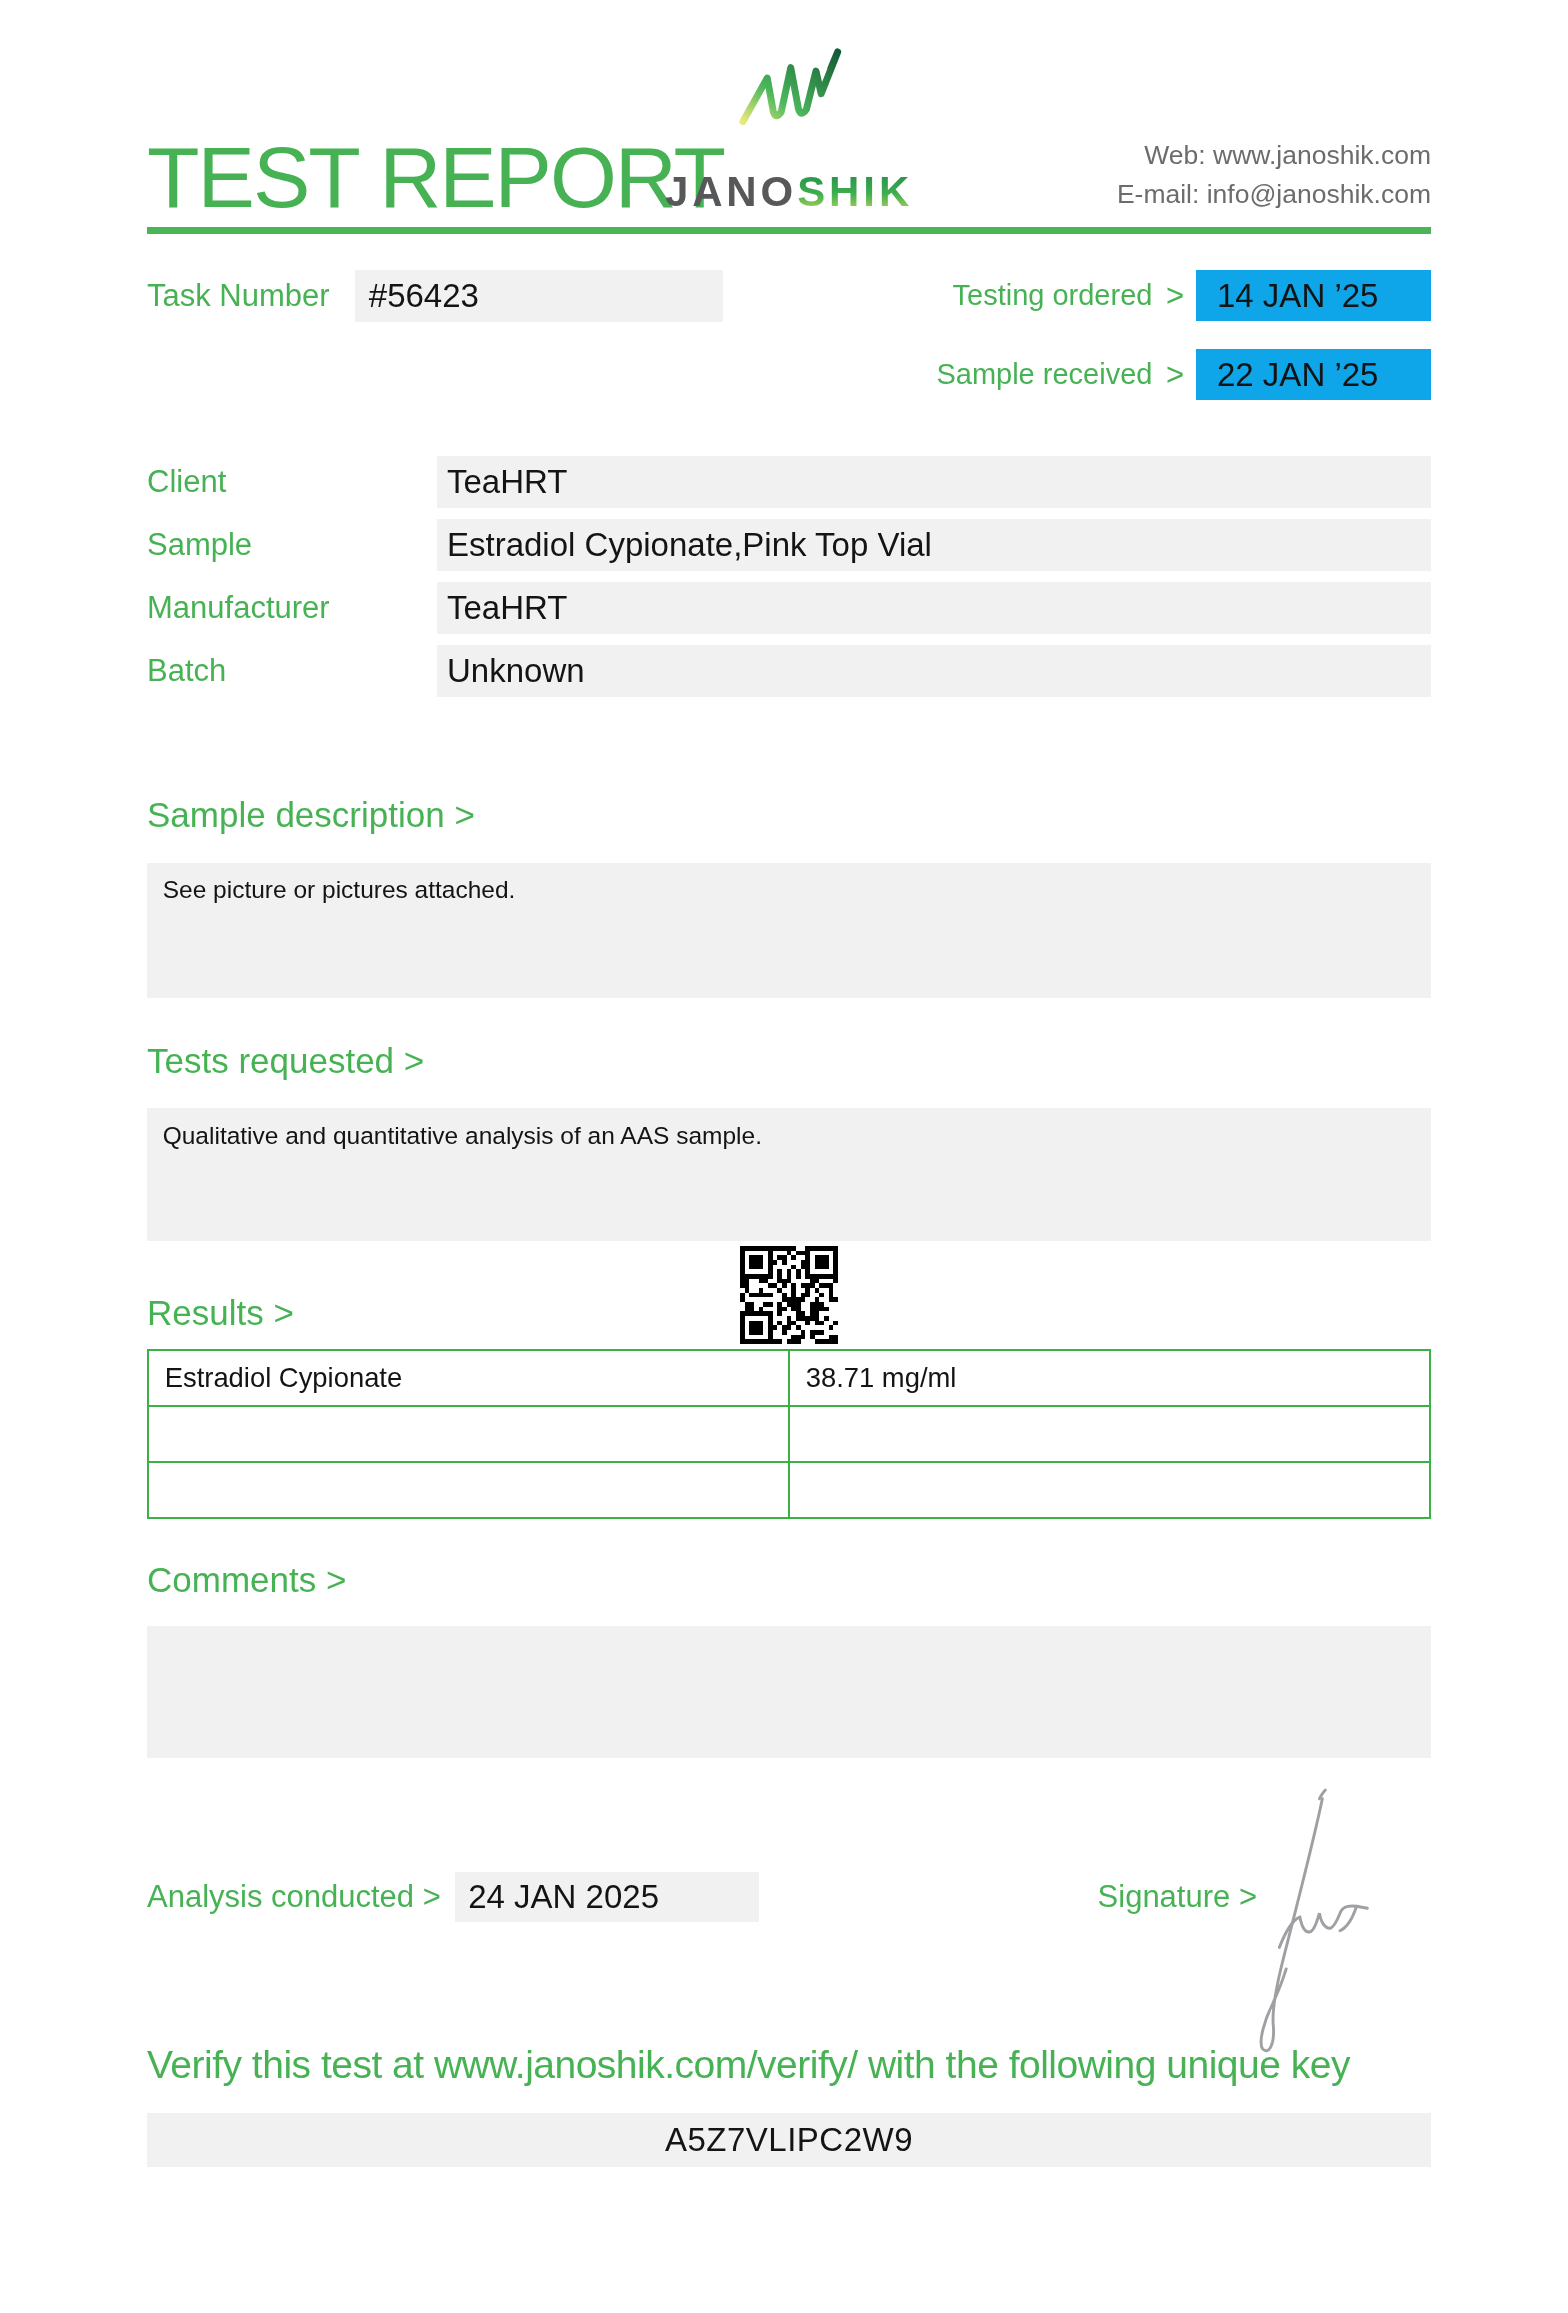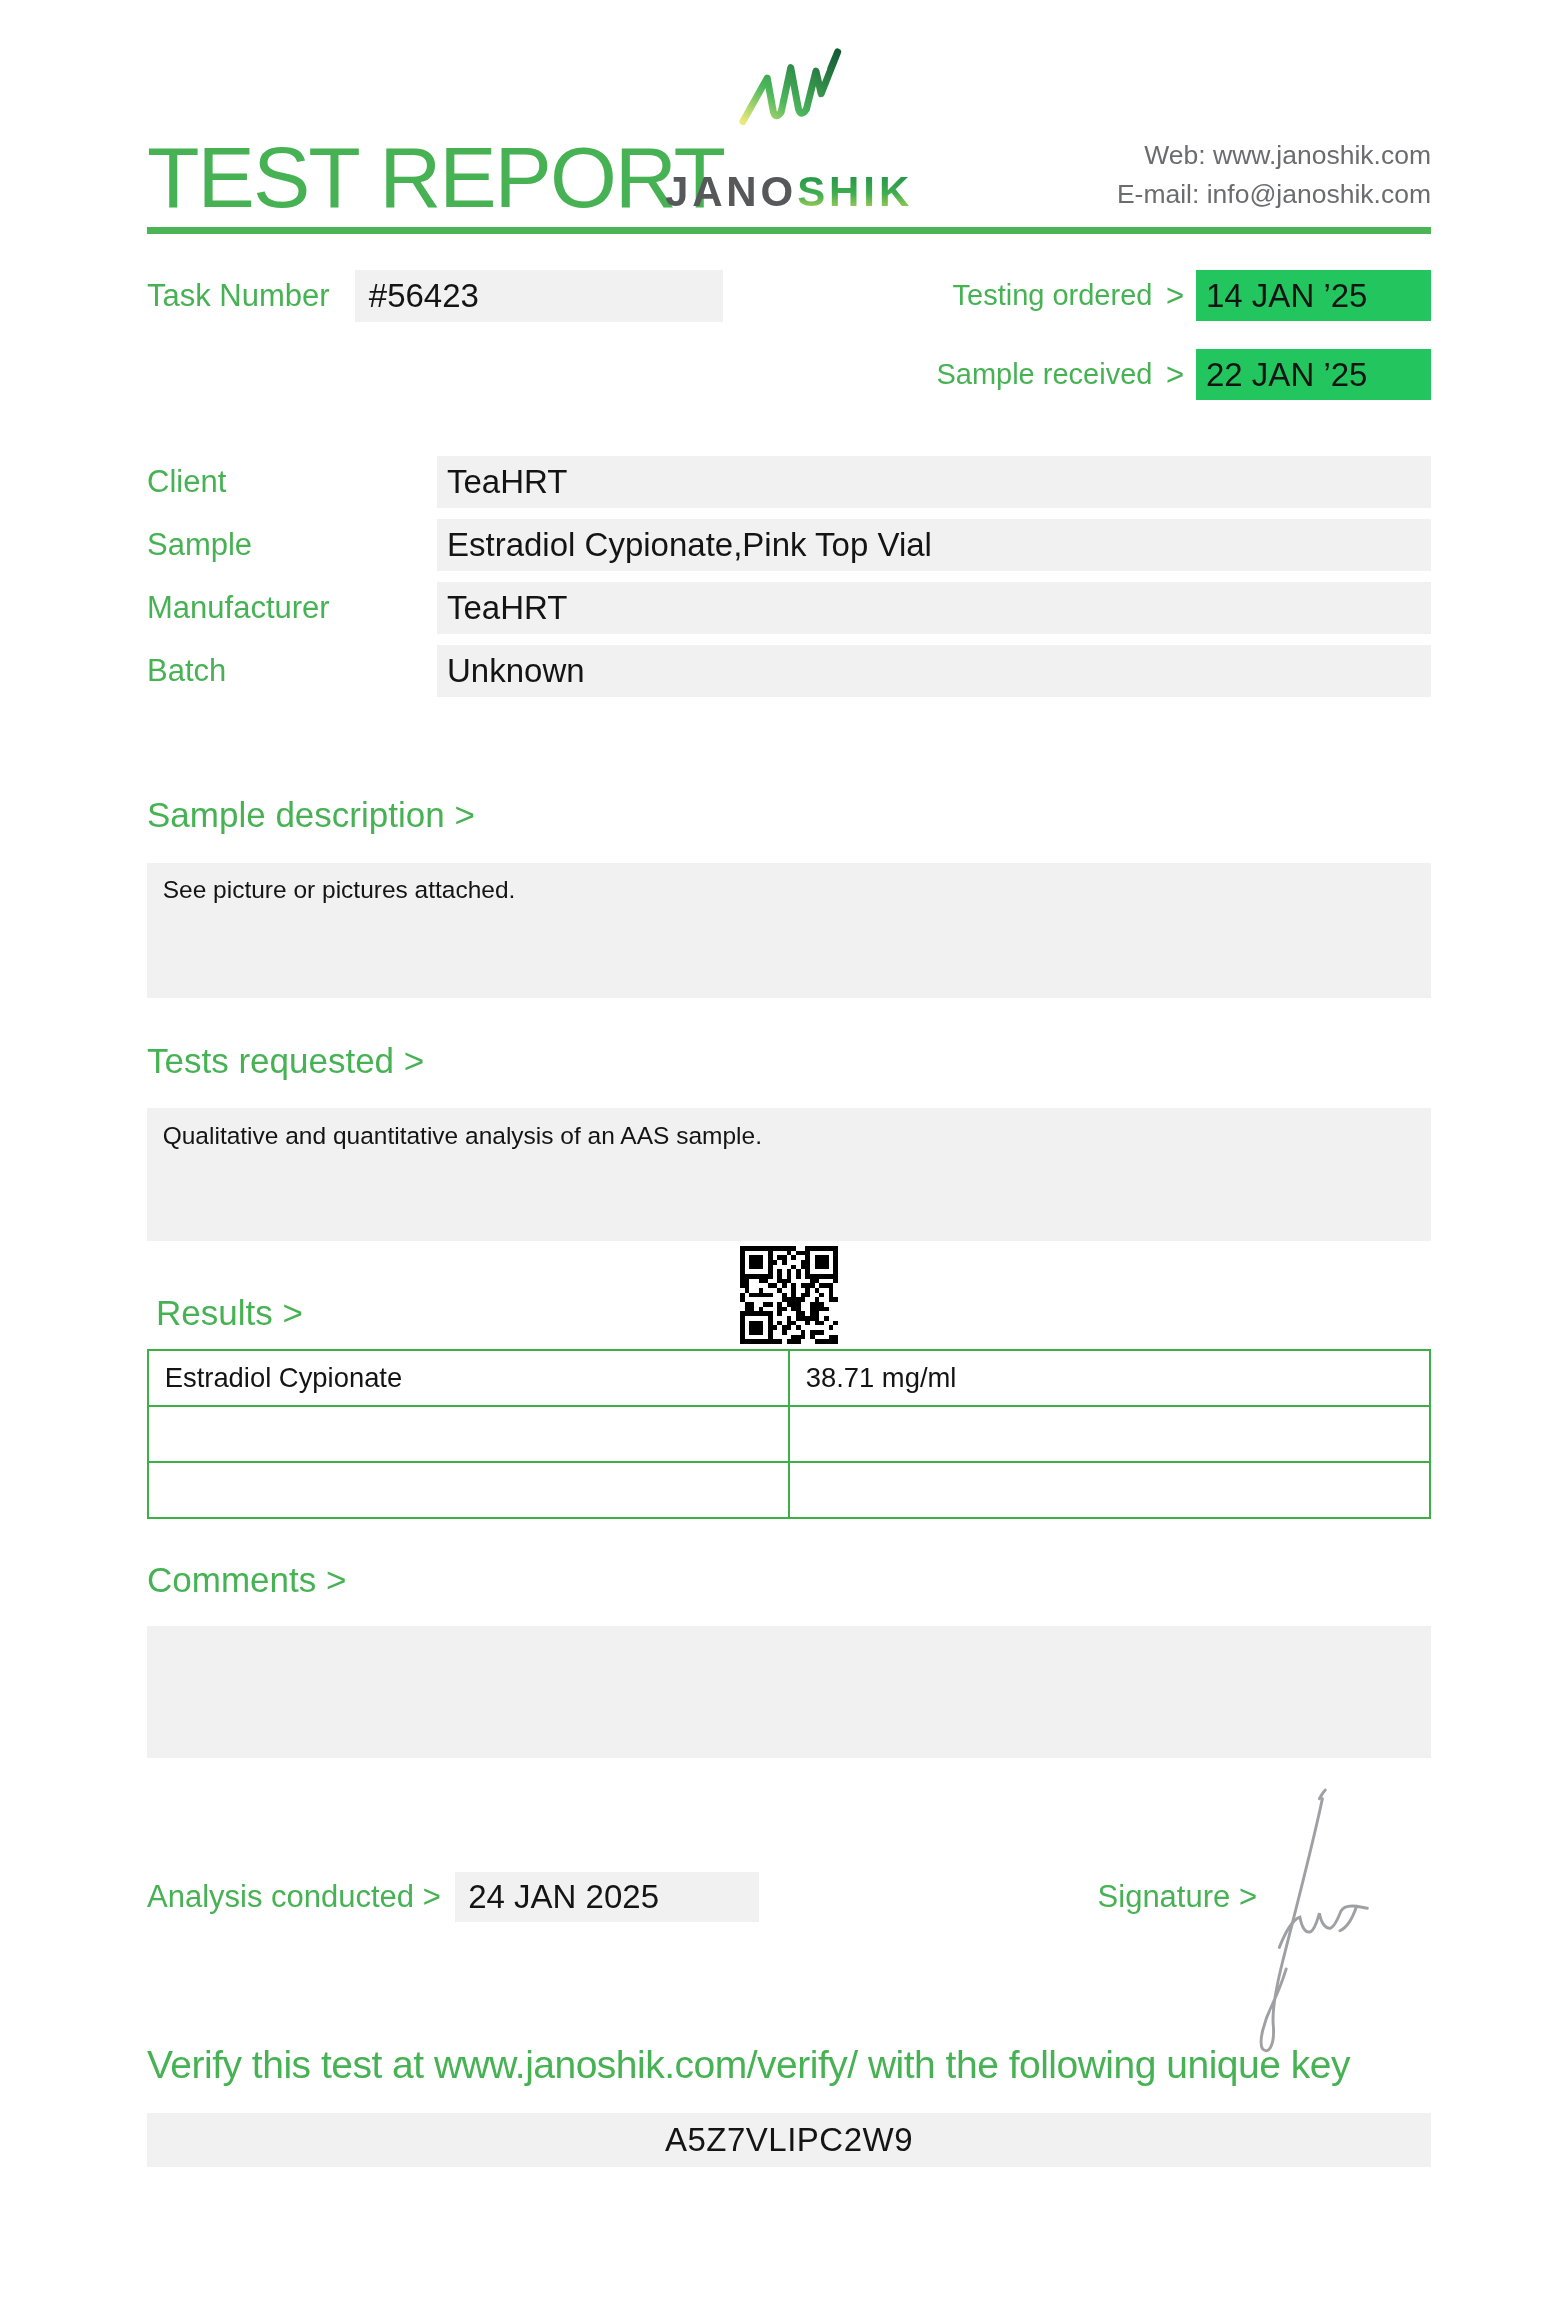--- a/index.html
+++ b/index.html
@@ -30,42 +30,42 @@
 
   
   .meta-row { display:flex; margin-top:36px; align-items:flex-start; }
   .meta-left { display:flex; align-items:center; }
   .green-label { color:#47b254; font-size:31px; white-space:nowrap; }
   .task-box { width:368px; height:52px; background:#f1f1f1; margin-left:25.5px;
               font-size:33px; line-height:52px; padding-left:13.7px; }
   .meta-right { margin-left:auto; display:flex; flex-direction:column; gap:28px; }
   .meta-date-row { display:flex; align-items:center; justify-content:flex-end; }
   .arrow { color:#47b254; font-size:31px; margin:0 0 0 13.7px; }
-  .date-box { width:235px; height:51px; background:#22c55e; margin-left:11.8px;
-              font-size:33px; line-height:51px; padding-left:10px; white-space:nowrap; }
+  .date-box { width:235px; height:51px; background:#0ea5e9; margin-left:11.8px;
+              font-size:33px; line-height:51px; padding-left:21px; white-space:nowrap; }
 
   
   .info-block { margin-top:56px; }
   .info-row { display:flex; align-items:center; margin-bottom:10.8px; }
   .info-label { width:290px; color:#47b254; font-size:31px; }
   .info-box { flex:1; height:52px; background:#f1f1f1; font-size:33px; line-height:52px; padding-left:10px; white-space:nowrap; }
 
   
   .section-heading { color:#47b254; font-size:35px; line-height:1.15; }
   .h-sample { margin-top:98px; }
   .h-tests  { margin-top:43px; }
   .h-comments { margin-top:41px; }
   .graybox { background:#f1f1f1; margin-top:27.4px; padding:11.8px 15.7px; font-size:24.5px; line-height:1.3; }
   .box-sample { height:135px; }
   .box-tests  { height:133px; }
   .box-comments { height:132px; margin-top:25.5px; }
 
   
   .results-head { position:relative; height:108px; }
-  .results-head .section-heading { position:absolute; left:9px; bottom:15.7px;text-align:right; }
+  .results-head .section-heading { position:absolute; left:0; bottom:15.7px;text-align:right; }
   .qr { position:absolute; left:50%; top:4.9px; transform:translateX(-50%);
         width:98px; height:98px; display:grid;
         grid-template-columns:repeat(21,1fr); grid-template-rows:repeat(21,1fr);
         background:#ffffff; }
   .qr div { width:100%; height:100%; }
   .qr .b { background:#000; }
 
   table.results { width:100%; border-collapse:collapse; }
   table.results td { border:2.9px solid #3bb044; height:56px; font-size:27.4px; padding-left:15.7px; width:50%; }
 

